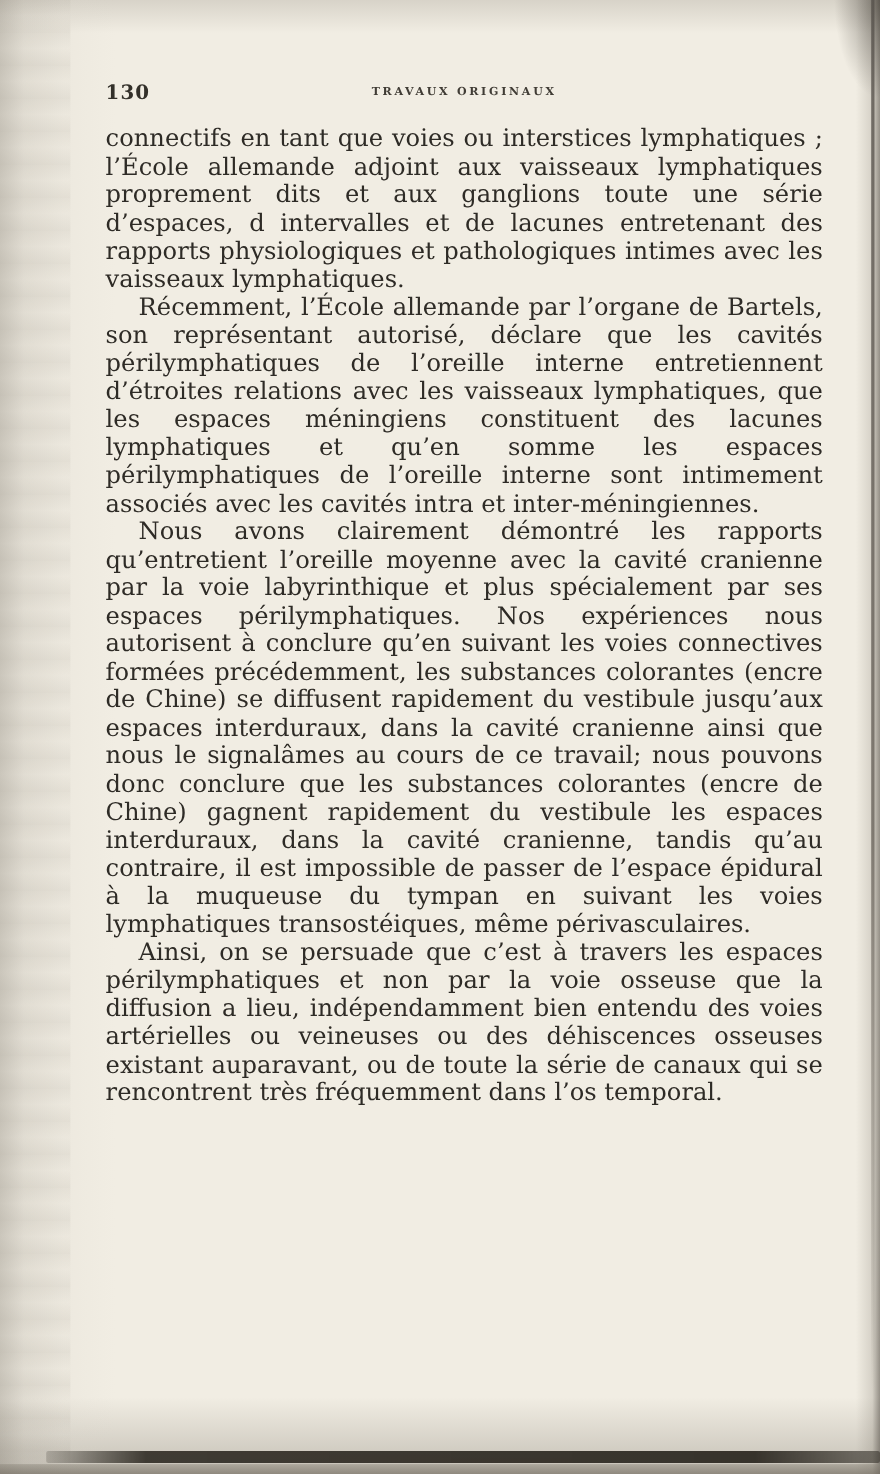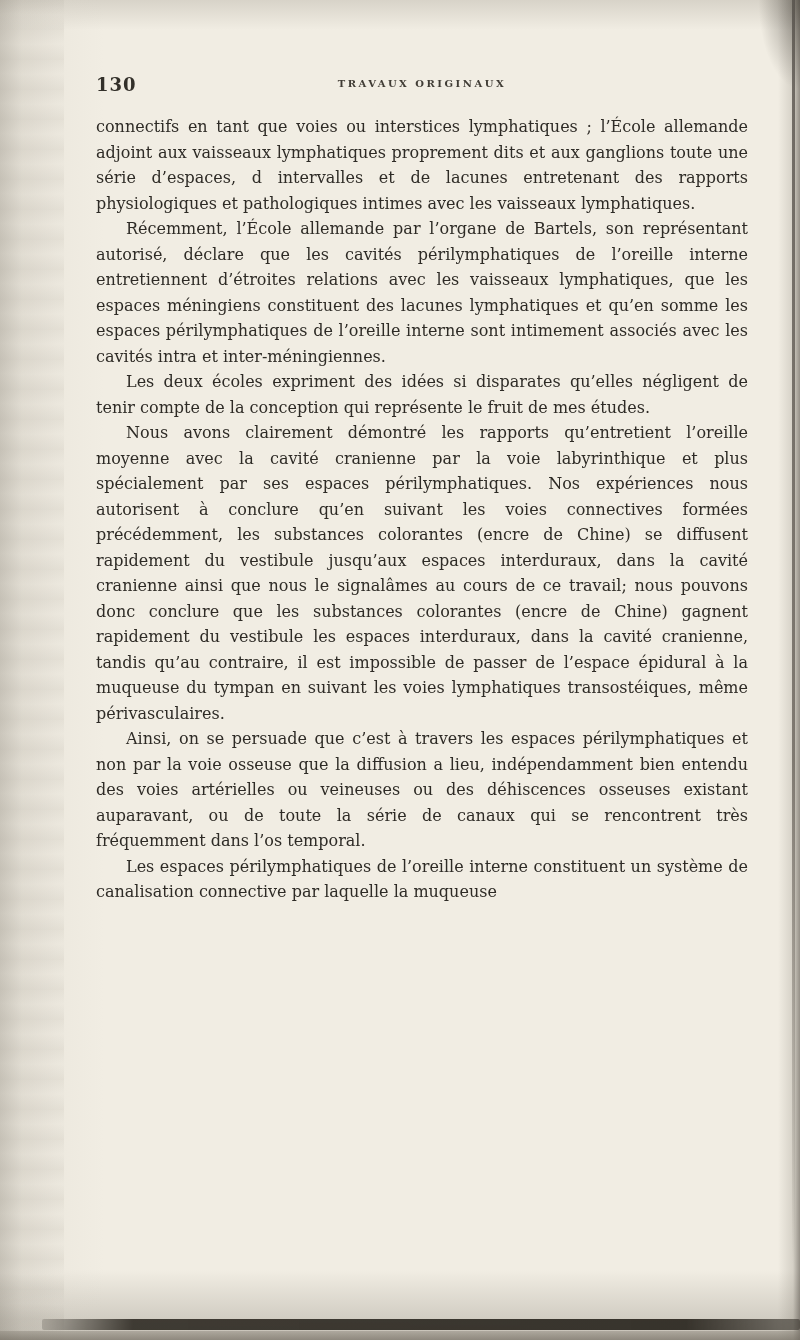--- a/index.html
+++ b/index.html
@@ -89,21 +89,21 @@
     position: absolute;
     left: 0; right: 0; top: 4px;
     text-align: center;
     font-size: 10px;
     font-weight: 700;
     letter-spacing: 2.5px;
     color: #403c35;
   }
 
   .body-text {
-    font-size: 16px;
+    font-size: 22px;
     line-height: 25.5px;
     text-align: justify;
     color: #2e2b26;
   }
   .body-text p {
     margin: 0;
     text-indent: 30px;
   }
   .body-text p.no-indent {
     text-indent: 0;
@@ -121,24 +121,22 @@
   <div class="text-block">
 
     <header class="running-head">
       <span class="page-num">130</span>
       <span class="head-title">TRAVAUX ORIGINAUX</span>
     </header>
 
     <main class="body-text">
       <p class="no-indent">connectifs en tant que voies ou interstices lymphatiques ; l’École allemande adjoint aux vaisseaux lymphatiques proprement dits et aux ganglions toute une série d’espaces, d intervalles et de lacunes entretenant des rapports physiologiques et pathologiques intimes avec les vaisseaux lymphatiques.</p>
       <p>Récemment, l’École allemande par l’organe de Bartels, son représentant autorisé, déclare que les cavités périlymphatiques de l’oreille interne entretiennent d’étroites relations avec les vaisseaux lymphatiques, que les espaces méningiens constituent des lacunes lymphatiques et qu’en somme les espaces périlymphatiques de l’oreille interne sont intimement associés avec les cavités intra et inter-méningiennes.</p>
-      <p>Les deux écoles expriment des idées si disparates qu’elles négligent de tenir compte de la conception qui représente le fruit de mes études.</p>
       <p>Nous avons clairement démontré les rapports qu’entretient l’oreille moyenne avec la cavité cranienne par la voie labyrinthique et plus spécialement par ses espaces périlymphatiques. Nos expériences nous autorisent à conclure qu’en suivant les voies connectives formées précédemment, les substances colorantes (encre de Chine) se diffusent rapidement du vestibule jusqu’aux espaces interduraux, dans la cavité cranienne ainsi que nous le signalâmes au cours de ce travail; nous pouvons donc conclure que les substances colorantes (encre de Chine) gagnent rapidement du vestibule les espaces interduraux, dans la cavité cranienne, tandis qu’au contraire, il est impossible de passer de l’espace épidural à la muqueuse du tympan en suivant les voies lymphatiques transostéiques, même périvasculaires.</p>
       <p>Ainsi, on se persuade que c’est à travers les espaces périlymphatiques et non par la voie osseuse que la diffusion a lieu, indépendamment bien entendu des voies artérielles ou veineuses ou des déhiscences osseuses existant auparavant, ou de toute la série de canaux qui se rencontrent très fréquemment dans l’os temporal.</p>
-      <p>Les espaces périlymphatiques de l’oreille interne constituent un système de canalisation connective par laquelle la muqueuse</p>
     </main>
 
   </div>
 
   <div class="bottom-band"></div>
   <div class="bottom-gray"></div>
 
 </div>
 
 </body></html>

